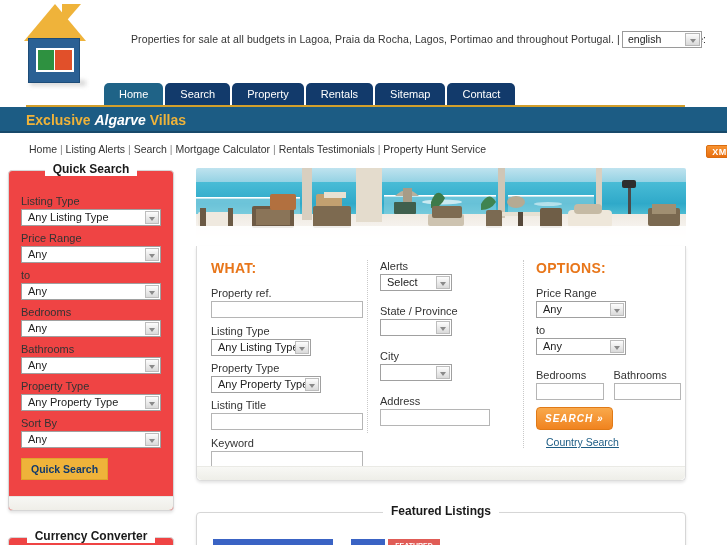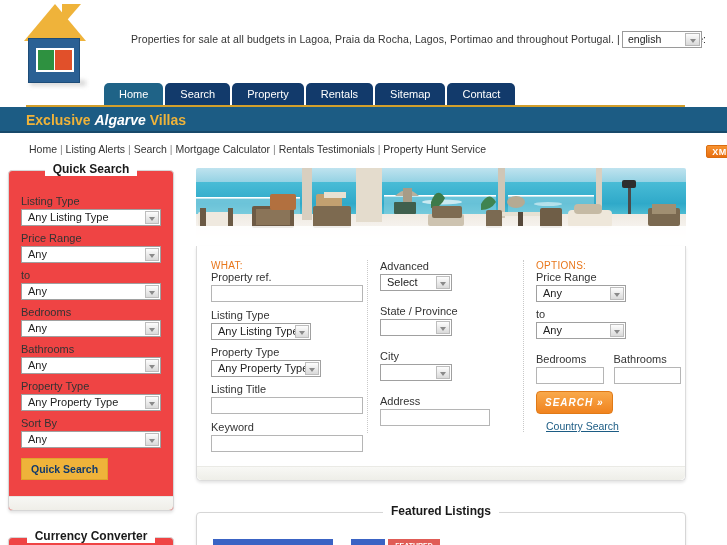--- a/index.html
+++ b/index.html
@@ -295,23 +295,24 @@
     position: absolute;
     top: 14px;
   }
   .col-what   { left: 14px;  width: 152px; }
   .col-where  { left: 170px; width: 148px; padding-left: 12px;
                 border-left: 1px dotted #c9c9c9; }
   .col-opts   { left: 326px; width: 158px; padding-left: 12px;
                 border-left: 1px dotted #c9c9c9; }
   .col-head {
     color: #E8761A;
-    font-size: 10px;
-    font-weight: normal;
+    font-size: 14px;
+    font-weight: bold;
     letter-spacing: .3px;
+    margin-bottom: 11px;
   }
   .col .fld-label {
     font-size: 11px;
     color: #333;
     margin: 0 0 2px 0;
   }
   .textbox {
     height: 17px;
     border: 1px solid #b5b5b5;
     background: #ffffff;
@@ -596,21 +597,21 @@
 
       <div class="fld-label">Listing Title</div>
       <div class="textbox"></div>
 
       <div class="fld-label">Keyword</div>
       <div class="textbox"></div>
     </div>
 
     <div class="col col-where">
 
-      <div class="fld-label">Advanced</div>
+      <div class="fld-label">Alerts</div>
       <div class="selectbox" style="width:72px;margin-bottom:14px;">
         <span>Select</span>
         <span class="arrow"></span>
       </div>
 
       <div class="fld-label">State / Province</div>
       <div class="selectbox" style="width:72px;margin-bottom:14px;">
         <span></span>
         <span class="arrow"></span>
       </div>

